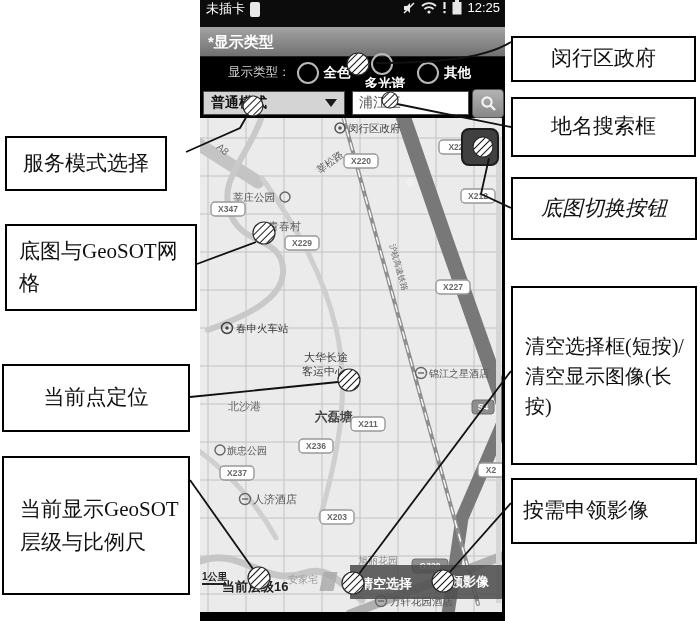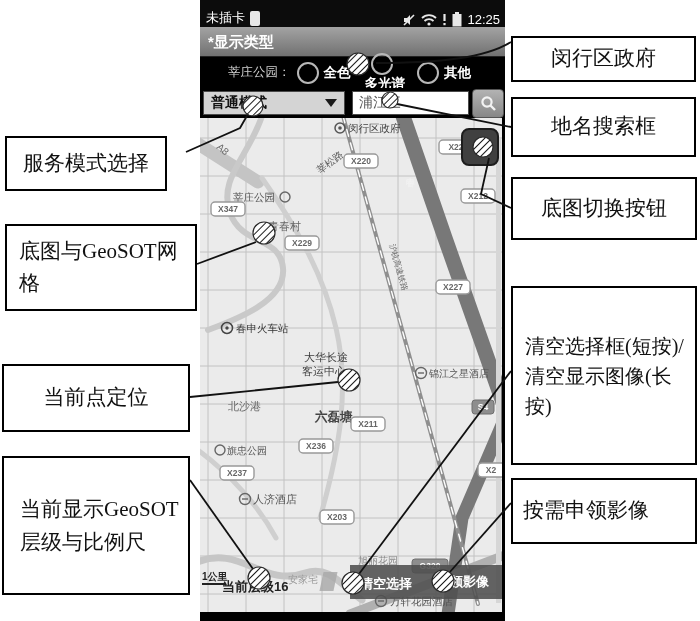--- a/index.html
+++ b/index.html
@@ -7,21 +7,21 @@
          font-family:"Liberation Sans","DejaVu Sans",sans-serif;}
   
   .co{position:absolute;box-sizing:border-box;border:2px solid #000;background:#fff;
       color:#111;font-family:"Liberation Serif","DejaVu Serif",serif;font-size:21px;
       display:flex;align-items:center;z-index:10;line-height:1.5;}
   .co-c{justify-content:center;text-align:center;}
   .co-l{justify-content:flex-start;text-align:left;}
   
   .phone{position:absolute;left:200px;top:0;width:305px;height:621px;background:#000;z-index:1;}
   .statusbar{position:absolute;left:0;top:0;width:305px;height:27px;background:#0c0c0c;color:#fff;
-             display:flex;align-items:flex-end;justify-content:space-between;font-size:13px;}
+             display:flex;align-items:flex-start;justify-content:space-between;font-size:13px;}
   .sb-left{display:flex;align-items:center;gap:5px;padding-left:6px;}
   .sb-right{display:flex;align-items:center;gap:5px;padding-right:5px;}
   .sim{width:10px;height:15px;background:#e8e8e8;border-radius:2px;}
   .titlebar{position:absolute;left:0;top:27px;width:305px;height:30px;
             background:linear-gradient(#a3a3a3,#717171);color:#fff;font-weight:bold;font-size:15px;
             line-height:30px;padding-left:8px;box-sizing:border-box;border-bottom:1px solid #222;}
   .radiorow{position:absolute;left:0;top:57px;width:305px;height:31px;background:#000;
             display:flex;align-items:center;}
   .rlabel{color:#cfcfcf;font-size:12.5px;margin-left:28px;}
   .ropt{display:flex;align-items:center;margin-left:6px;}
@@ -61,21 +61,21 @@
   <div class="co co-l" style="left:2px;top:456px;width:188px;height:139px;padding-left:16px;line-height:1.55;">
     <span>当前显示GeoSOT层级与比例尺</span>
   </div>
 
   <div class="co co-c" style="left:511px;top:36px;width:185px;height:46px;">
     <span>闵行区政府</span>
   </div>
   <div class="co co-c" style="left:511px;top:97px;width:185px;height:60px;">
     <span>地名搜索框</span>
   </div>
-  <div class="co co-c" style="left:511px;top:177px;width:186px;height:63px;">
+  <div class="co co-c" style="left:511px;top:177px;width:186px;height:63px;font-style:italic;">
     <span>底图切换按钮</span>
   </div>
   <div class="co co-l" style="left:511px;top:286px;width:186px;height:179px;padding-left:12px;font-size:20px;">
     <span>清空选择框(短按)/清空显示图像(长按)</span>
   </div>
   <div class="co co-l" style="left:511px;top:478px;width:186px;height:66px;padding-left:10px;">
     <span>按需申领影像</span>
   </div>
 
   <div class="phone">
@@ -105,21 +105,21 @@
         </svg>
         <span>12:25</span>
       </div>
     </div>
 
     <div class="titlebar">
       <span>*显示类型</span>
     </div>
 
     <div class="radiorow">
-      <span class="rlabel">莘庄公园：</span>
+      <span class="rlabel">显示类型：</span>
       <span class="ropt">
         <span class="rcirc"></span>
         <span class="rtext">全色</span>
       </span>
       <span class="ropt" style="margin-left:9px;flex-direction:column;">
         <span class="rcirc"></span>
         <span class="rtext">多光谱</span>
       </span>
       <span class="ropt" style="margin-left:12px;">
         <span class="rcirc"></span>

